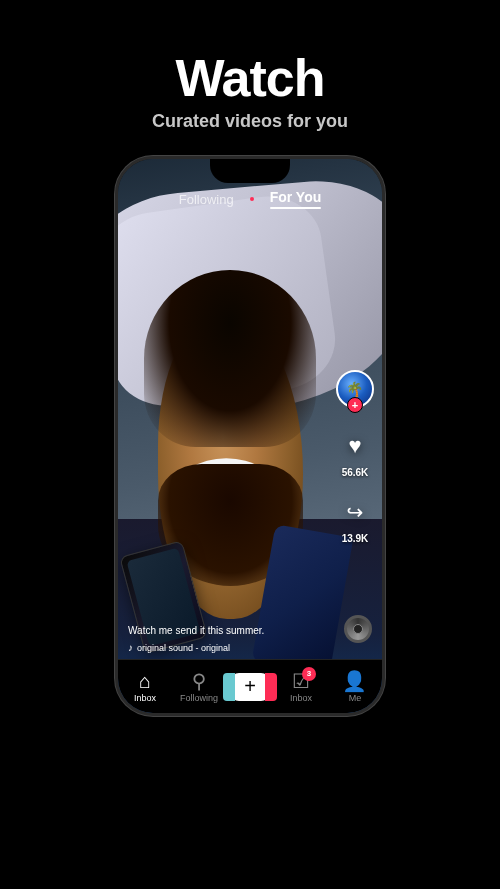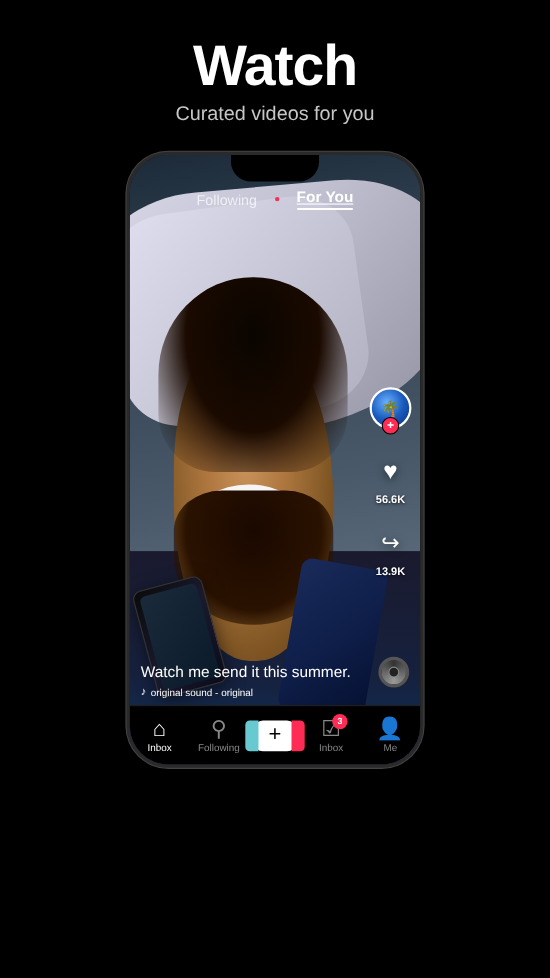--- a/index.html
+++ b/index.html
@@ -8,34 +8,34 @@
       height: 889px;
       background: #000;
       font-family: -apple-system, BlinkMacSystemFont, 'Segoe UI', sans-serif;
       overflow: hidden;
       position: relative;
     }
 
     
     .hero-section {
       text-align: center;
-      padding-top: 32px;
+      padding-top: 50px;
       padding-bottom: 16px;
     }
     .hero-title {
       color: #fff;
       font-size: 52px;
       font-weight: 800;
       letter-spacing: -1px;
       line-height: 1.1;
     }
     .hero-subtitle {
       color: #ccc;
       font-size: 18px;
-      font-weight: 400;
+      font-weight: 700;
       margin-top: 4px;
     }
 
     
     .phone-wrapper {
       display: flex;
       justify-content: center;
       align-items: flex-start;
       margin-top: 8px;
     }
@@ -133,21 +133,20 @@
       height: 4px;
       background: #fe2c55;
       border-radius: 50%;
     }
 
     .nav-for-you {
       color: #fff;
       font-size: 14px;
       font-weight: 700;
       cursor: pointer;
-      text-decoration: underline;
     }
 
     .nav-for-you-underline {
       width: 100%;
       height: 2px;
       background: #fff;
       margin-top: 2px;
       border-radius: 1px;
     }
 
@@ -261,21 +260,21 @@
     }
 
     .username {
       color: #fff;
       font-size: 12px;
       font-weight: 700;
     }
 
     .caption {
       color: #fff;
-      font-size: 14px;
+      font-size: 10px;
       margin-top: 3px;
       line-height: 1.3;
     }
 
     .sound-info {
       display: flex;
       align-items: center;
       gap: 4px;
       margin-top: 5px;
     }

